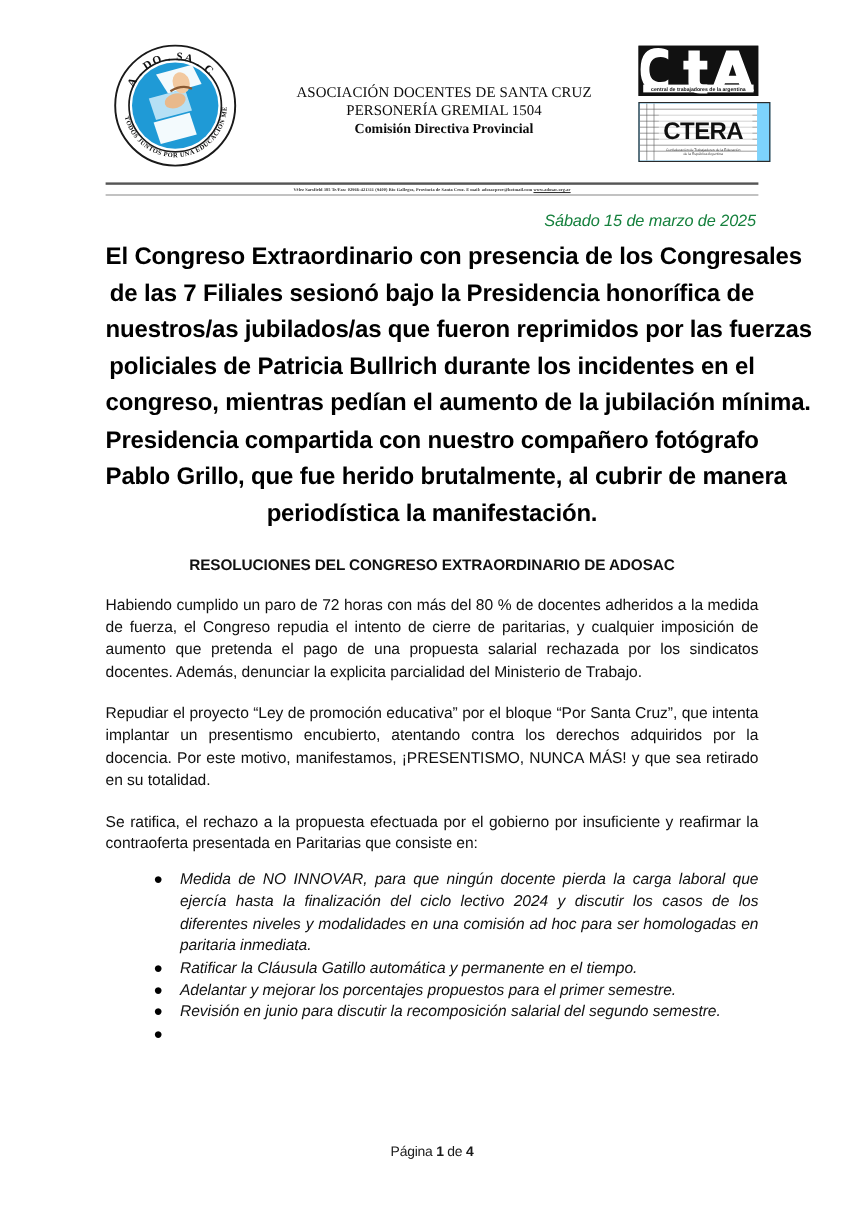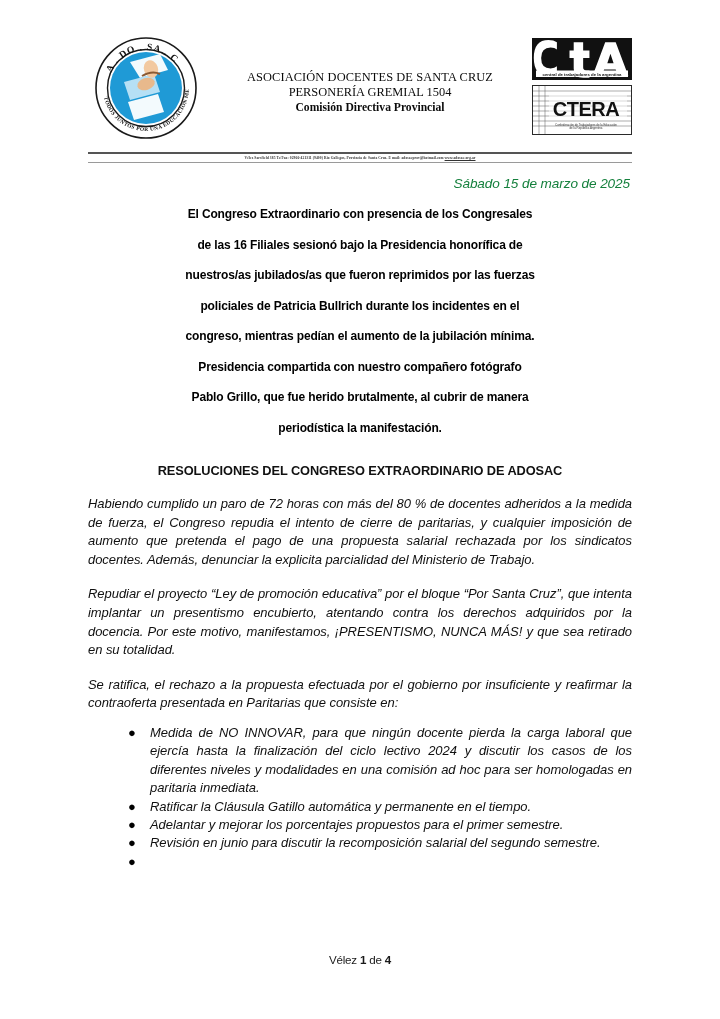--- a/index.html
+++ b/index.html
@@ -82,23 +82,23 @@
   .cta-box {
     width: 100px;
     height: 42px;
     background: #111111;
     position: relative;
     overflow: hidden;
   }
   .cta-box svg { display:block; width:100px; height:42px; }
   .ctera-box {
     margin-top: 5px;
-    width: 100px;
+    width: 110px;
     height: 50px;
-    background: #84cc16;
+    background: #7dd3fc;
     border: 1px solid #2a2a2a;
     position: relative;
     overflow: hidden;
     box-sizing: border-box;
     text-align: center;
   }
   .ctera-box svg { display:block; width:98px; height:48px; }
 
   
   .lh-rule {
@@ -134,21 +134,21 @@
     font-size: 13.6px;
     font-weight: 500;
     color: #15803d;
     margin-top: 13px;
     margin-right: 2px;
     letter-spacing: -.1px;
   }
 
   .headline {
     text-align: center;
-    font-size: 12px;
+    font-size: 20px;
     font-weight: bold;
     color: #000000;
     line-height: 30.5px;
     margin-top: 8px;
     letter-spacing: -.15px;
   }
   .headline .hl {
     display: block;
     white-space: nowrap;
   }
@@ -157,21 +157,20 @@
     text-align: center;
     font-size: 12.8px;
     font-weight: bold;
     text-underline-offset: 2px;
     margin-top: 20px;
     letter-spacing: -.1px;
     white-space: nowrap;
   }
 
   p.para {
-    font-style: italic;
     font-size: 13px;
     line-height: 18.6px;
     text-align: justify;
     margin: 16px 0 0 0;
     color: #101010;
     letter-spacing: -.05px;
   }
   p.para.first { margin-top: 17px; }
 
   ul.resolutions {
@@ -297,21 +296,21 @@
   <div class="lh-rule"></div>
   <div class="lh-address"><span>Vélez Sarsfield 385 Te/Fax: 02966-421311 (9400) Río Gallegos, Provincia de Santa Cruz. E mail: adosacprov@hotmail.com</span> <span class="url">www.adosac.org.ar</span></div>
   <div class="lh-rule2"></div>
 
   <div class="content">
 
     <div class="dateline">Sábado 15 de marzo de 2025</div>
 
     <div class="headline">
       <span class="hl">El Congreso Extraordinario con presencia de los Congresales</span>
-      <span class="hl">de las 16 Filiales sesionó bajo la Presidencia honorífica de</span>
+      <span class="hl">de las 7 Filiales sesionó bajo la Presidencia honorífica de</span>
       <span class="hl">nuestros/as jubilados/as que fueron reprimidos por las fuerzas</span>
       <span class="hl">policiales de Patricia Bullrich durante los incidentes en el</span>
       <span class="hl">congreso, mientras pedían el aumento de la jubilación mínima.</span>
       <span class="hl">Presidencia compartida con nuestro compañero fotógrafo</span>
       <span class="hl">Pablo Grillo, que fue herido brutalmente, al cubrir de manera</span>
       <span class="hl">periodística la manifestación.</span>
     </div>
 
     <div class="section-title">RESOLUCIONES DEL CONGRESO EXTRAORDINARIO DE ADOSAC</div>
 
@@ -336,19 +335,19 @@
         <span class="bullet">●</span>
         <span>Revisión en junio para discutir la recomposición salarial del segundo semestre.</span>
       </li>
       <li>
         <span class="bullet">●</span>
       </li>
     </ul>
   </div>
 
   <div class="page-footer">
-    <span>Vélez</span>
+    <span>Página</span>
     <b>1</b>
     <span>de</span>
     <b>4</b>
   </div>
 
 </div>
 
 </body></html>

